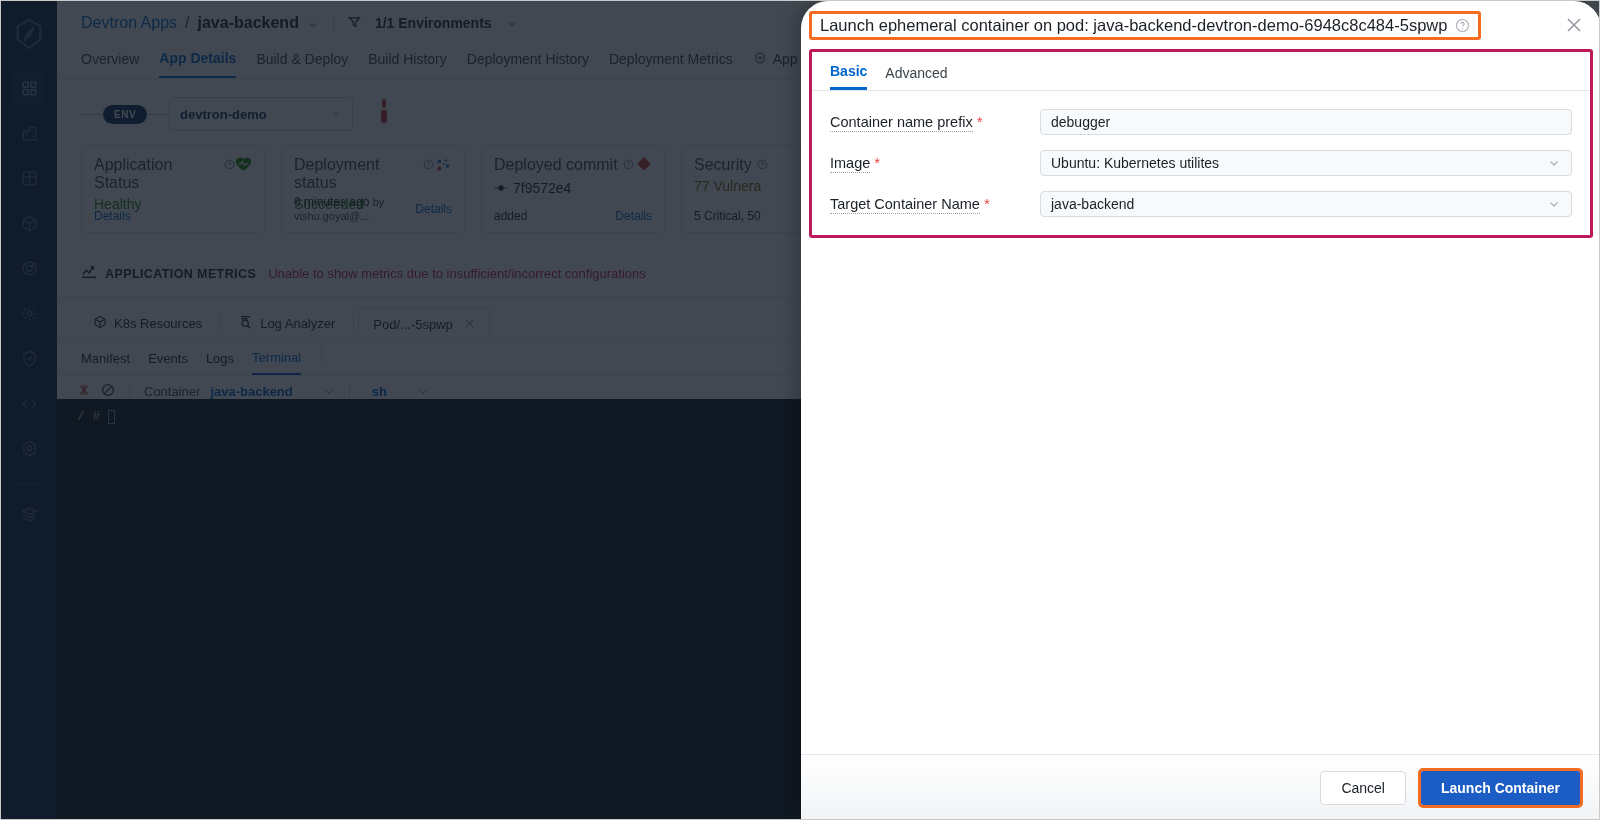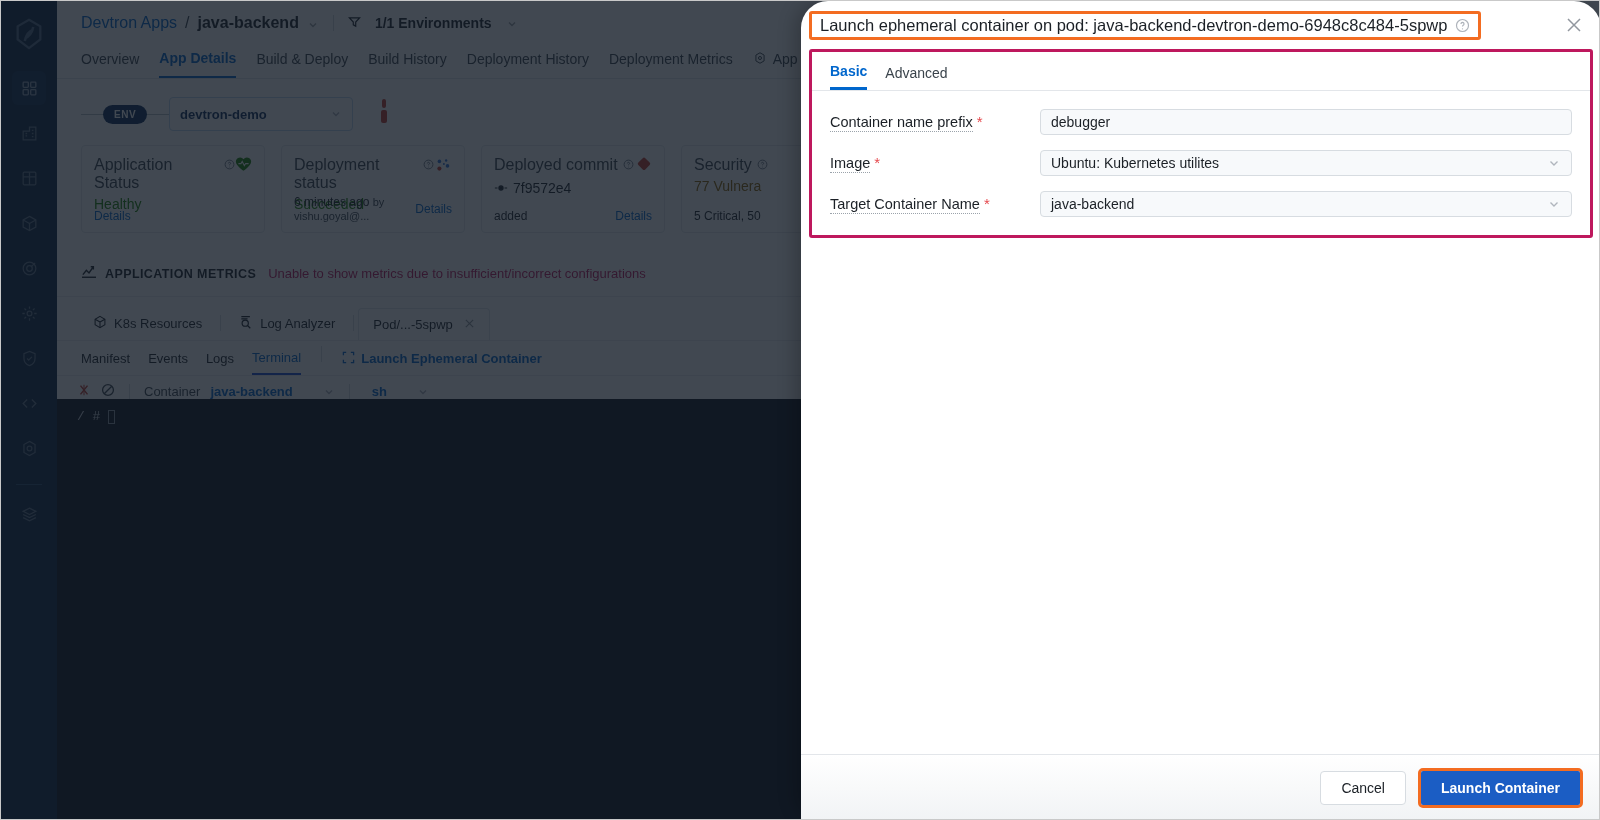--- a/index.html
+++ b/index.html
@@ -510,28 +510,20 @@
             </span>
           </div>
         </div>
 
         <div class="sub-tabs">
           <div class="sub-tab">Manifest</div>
           <div class="sub-tab">Events</div>
           <div class="sub-tab">Logs</div>
           <div class="sub-tab sel">Terminal</div>
           <span class="res-sep" style="margin:0 2px 8px"></span>
-          <div class="sub-tab launch-eph">
-            <span>
-              <svg width="13" height="13" viewBox="0 0 14 14" fill="none" stroke="#0066cc" stroke-width="1.4">
-                  <path d="M1.5 4.5v-3h3M12.5 4.5v-3h-3M1.5 9.5v3h3M12.5 9.5v3h-3"></path>
-                </svg>
-            </span>
-            <span>Launch Ephemeral Container</span>
-          </div>
         </div>
 
         <div class="term-bar">
           <span>
             <svg width="14" height="14" viewBox="0 0 16 16" fill="none" stroke="#c0392b" stroke-width="1.7">
                 <path d="M4 3l8 10M12 3L4 13"></path>
                 <path d="M8 2v12" stroke-width="1.2"></path>
               </svg>
           </span>
           <span>

